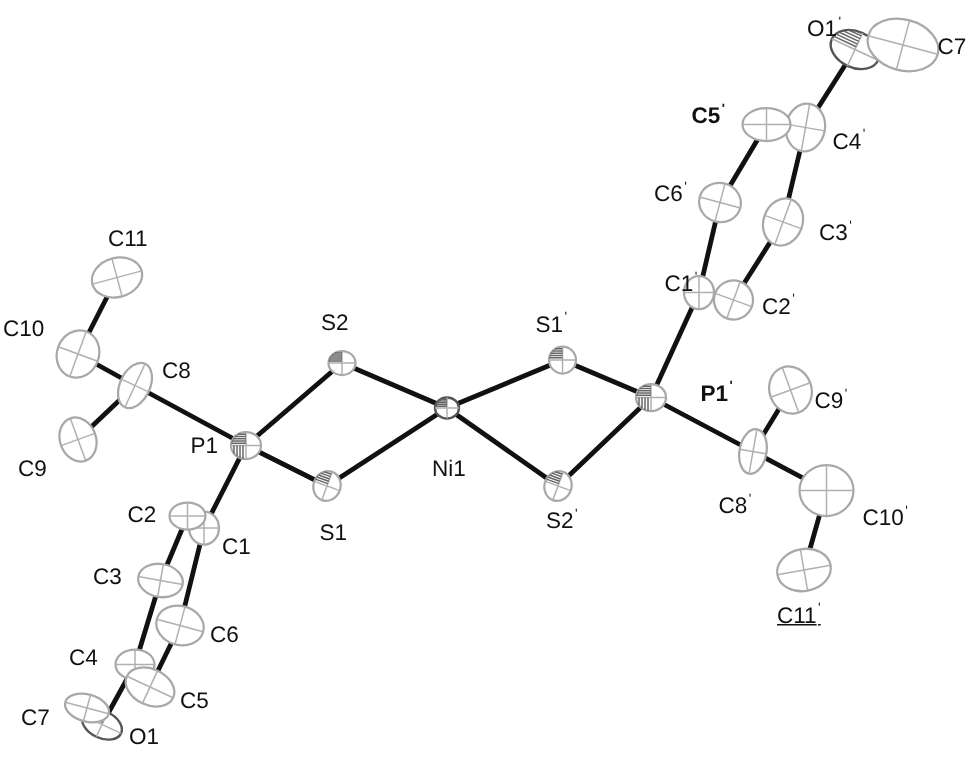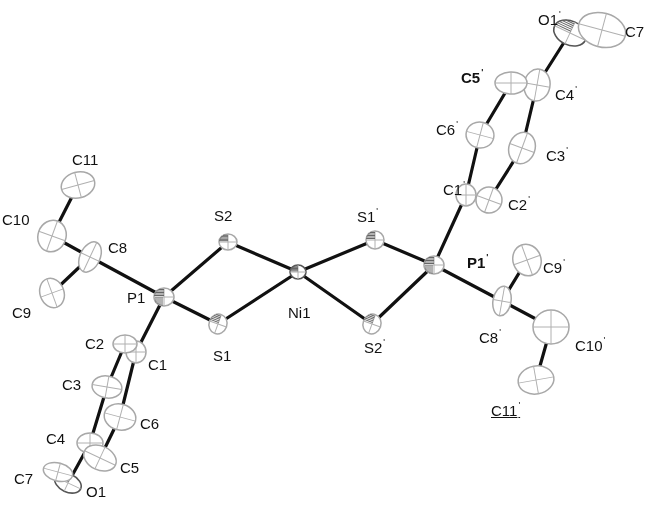--- a/index.html
+++ b/index.html
@@ -276,21 +276,21 @@
       <div class="lbl" style="left: 46px; top: 431px;"><span>C4</span></div>
       <div class="lbl" style="left: 120px; top: 460px;"><span>C5</span></div>
       <div class="lbl" style="left: 86px; top: 484px;"><span>O1</span></div>
       <div class="lbl" style="left: 14px; top: 471px;"><span>C7</span></div>
       <div class="lbl" style="left: 357px; top: 209px;"><span>S1</span><sup>'</sup></div>
       <div class="lbl" style="left: 364px; top: 340px;"><span>S2</span><sup>'</sup></div>
       <div class="lbl" style="left: 467px; top: 255px; font-weight: bold;"><span>P1</span><sup>'</sup></div>
       <div class="lbl" style="left: 459px; top: 330px; margin-left: 20px;"><span>C8</span><sup>'</sup></div>
       <div class="lbl" style="left: 543px; top: 244px; margin-top: 16px;"><span>C9</span><sup>'</sup></div>
       <div class="lbl" style="left: 575px; top: 338px;"><span>C10</span><sup>'</sup></div>
-      <div class="lbl" style="left: 491px; top: 403px; text-decoration: underline;"><span>C11</span><sup>'</sup></div>
+      <div class="lbl" style="left: 518px; top: 403px; text-decoration: underline;"><span>C11</span><sup>'</sup></div>
       <div class="lbl" style="left: 443px; top: 182px;"><span>C1</span><sup>'</sup></div>
       <div class="lbl" style="left: 508px; top: 197px;"><span>C2</span><sup>'</sup></div>
       <div class="lbl" style="left: 546px; top: 148px;"><span>C3</span><sup>'</sup></div>
       <div class="lbl" style="left: 436px; top: 122px;"><span>C6</span><sup>'</sup></div>
       <div class="lbl" style="left: 555px; top: 87px;"><span>C4</span><sup>'</sup></div>
       <div class="lbl" style="left: 461px; top: 70px; font-weight: bold;"><span>C5</span><sup>'</sup></div>
       <div class="lbl" style="left: 501px; top: 12px; margin-left: 37px;"><span>O1</span><sup>'</sup></div>
       <div class="lbl" style="left: 625px; top: 24px;"><span>C7</span></div>
     </div>
 </div>

